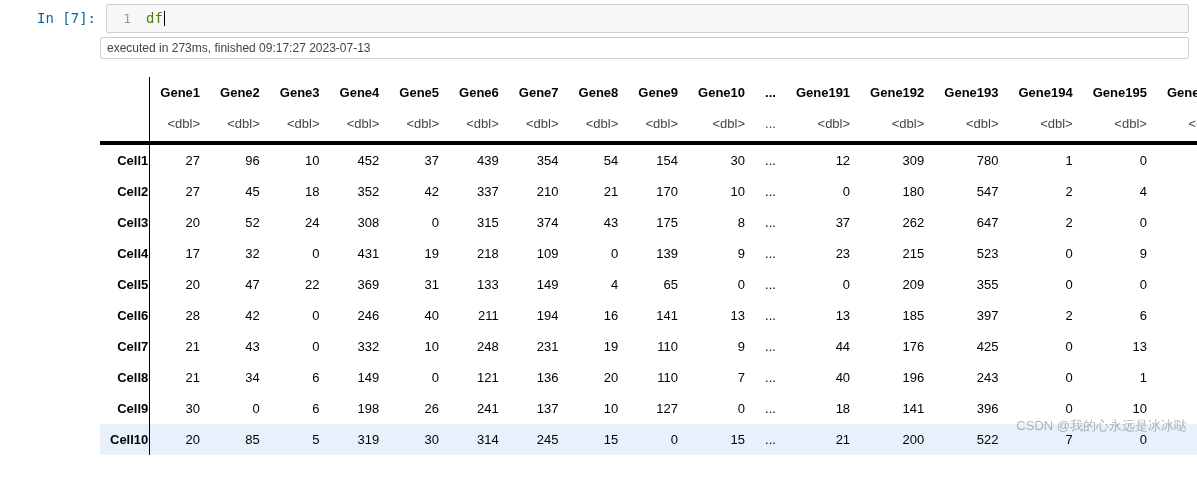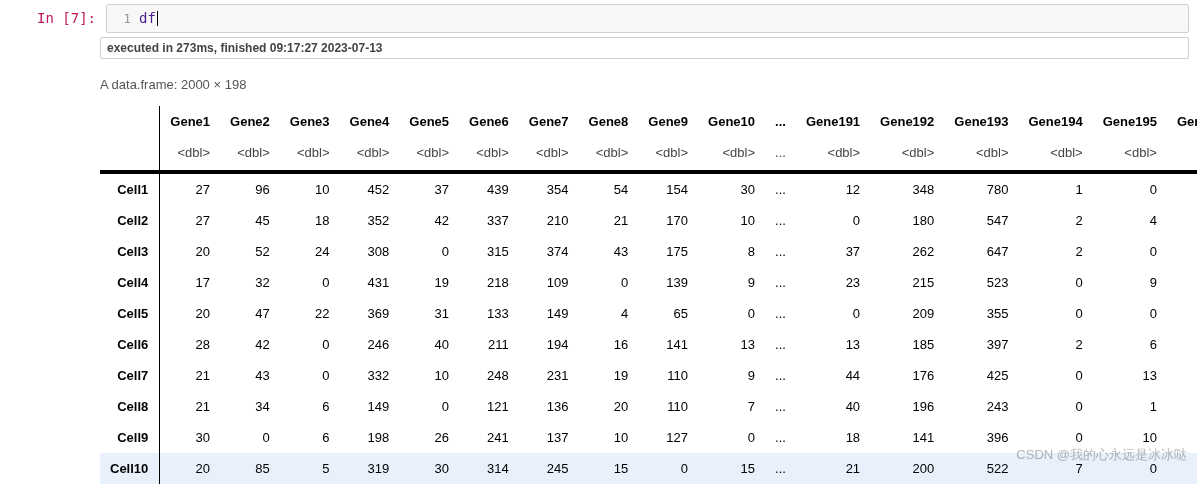--- a/index.html
+++ b/index.html
@@ -17,21 +17,21 @@
     display: flex;
     align-items: flex-start;
     padding-top: 4px;
   }
   .prompt {
     width: 96px;
     flex: 0 0 96px;
     text-align: right;
     padding: 6px 10px 0 0;
     font-family: Menlo, Consolas, monospace;
-    color: #be185d;
+    color: #0369a1;
     font-size: 14px;
   }
   .code-area {
     flex: 1;
     border: 1px solid #cfcfcf;
     background: #f7f7f7;
     border-radius: 2px;
     padding: 5px 6px;
     display: flex;
     align-items: center;
@@ -40,42 +40,42 @@
     margin-right: 8px;
   }
   .gutter {
     color: #999;
     width: 18px;
     text-align: right;
     padding-right: 8px;
     font-size: 13px;
   }
   .code-text {
-    color: #4c1d95;
+    color: #4d7c0f;
     position: relative;
+    margin-left: 7px;
   }
   .caret {
     display: inline-block;
     width: 1px;
     height: 15px;
     background: #000;
     vertical-align: middle;
     margin-left: 1px;
     position: relative;
     top: -1px;
   }
   .exec-info {
     margin: 4px 0 0 100px;
     border: 1px solid #cfcfcf;
     padding: 3px 6px;
     font-size: 12px;
     color: #444;
     border-radius: 2px;
     margin-right: 8px;
-    font-weight: bold;
   }
   .output {
     margin: 18px 0 0 100px;
   }
   .df-caption {
     color: #555;
     font-size: 13px;
     margin-bottom: 14px;
   }
   table.df {
@@ -99,21 +99,21 @@
     font-weight: 400;
     color: #444;
     border-bottom: 4px solid #000000;
     padding-bottom: 10px;
   }
   table.df tbody td:first-child,
   table.df tbody th:first-child {
     font-weight: 700;
     text-align: right;
     border-right: 1px solid #000;
-    padding-right: 11px;
+    padding-right: 1px;
   }
   table.df thead th:first-child {
     border-right: 1px solid #000;
     padding-right: 14px;
   }
   table.df tbody tr.hovered {
     background: #e8f0fb;
   }
   .ellip {
     text-align: center !important;
@@ -134,21 +134,20 @@
   <div class="prompt">In [7]:</div>
   <div class="code-area">
     <span class="gutter">1</span>
     <span class="code-text"><span>df</span><span class="caret"></span></span>
   </div>
 </div>
 
 <div class="exec-info">executed in 273ms, finished 09:17:27 2023-07-13</div>
 
 <div class="output">
-  <div class="df-caption">A data.frame: 2000 × 198</div>
   <table class="df">
     <thead>
       <tr class="header-names">
           <th></th>
           <th>Gene1</th>
           <th>Gene2</th>
           <th>Gene3</th>
           <th>Gene4</th>
           <th>Gene5</th>
           <th>Gene6</th>
@@ -193,21 +192,21 @@
           <td>10</td>
           <td>452</td>
           <td>37</td>
           <td>439</td>
           <td>354</td>
           <td>54</td>
           <td>154</td>
           <td>30</td>
           <td class="ellip">...</td>
           <td>12</td>
-          <td>348</td>
+          <td>309</td>
           <td>780</td>
           <td>1</td>
           <td>0</td>
           <td>132</td>
         </tr>
         <tr>
           <td>Cell2</td>
           <td>27</td>
           <td>45</td>
           <td>18</td>

